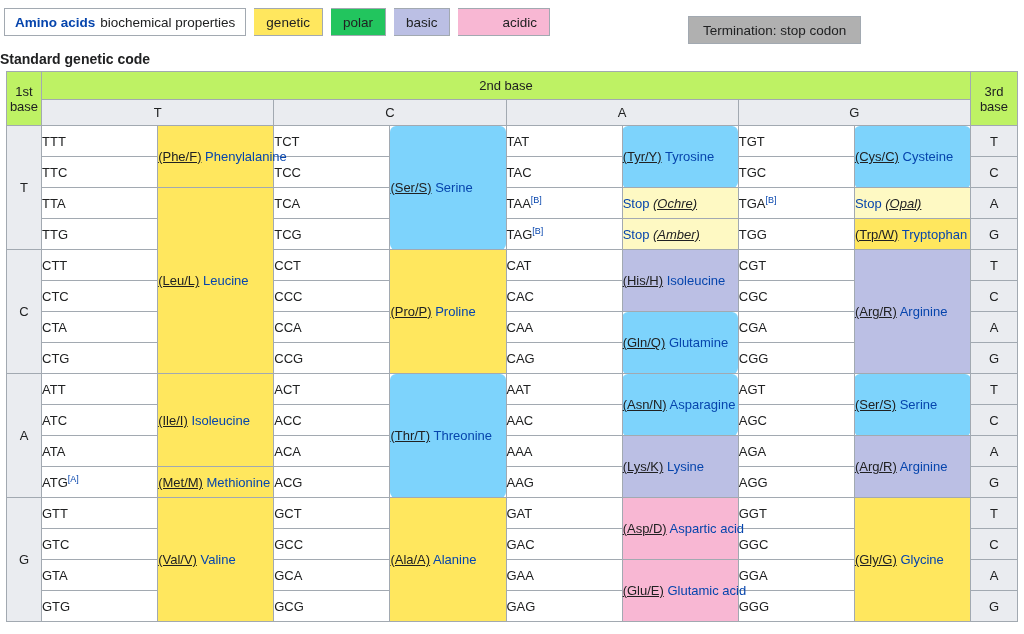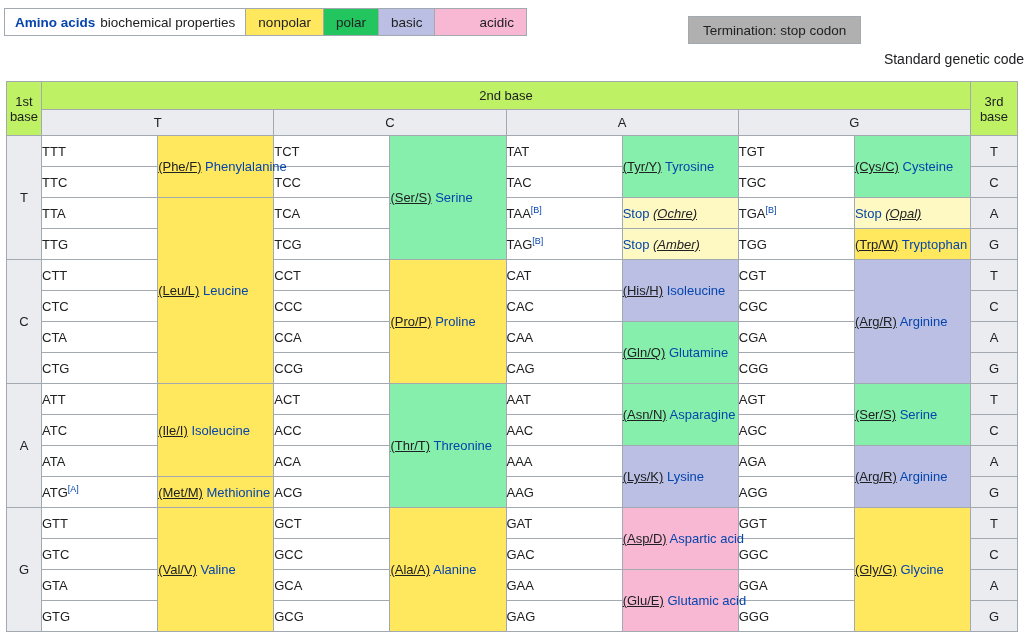--- a/index.html
+++ b/index.html
@@ -20,20 +20,21 @@
     width: 1024px;
     height: 634px;
   }
 
   
   .legend-row {
     display: flex;
     align-items: stretch;
     margin: 8px 0 14px 4px;
     height: 28px;
+    gap: 8px;
   }
   .legend-main {
     border: 1px solid #a2a9b1;
     display: flex;
     align-items: center;
     padding: 0 10px;
     background: #ffffff;
     font-size: 13.5px;
     white-space: nowrap;
   }
@@ -67,25 +68,25 @@
     background: #b0b0b0;
     display: flex;
     align-items: center;
     padding: 0 14px;
     font-size: 13.5px;
     white-space: nowrap;
   }
 
   
   .table-title {
-    text-align: right;
-    font-weight: normal;
+    text-align: left;
+    font-weight: bold;
     font-size: 14px;
     margin-top: 15px;
-    margin-bottom: 14px;
+    margin-bottom: 4px;
   }
 
   
   table.gc {
     border-collapse: collapse;
     margin: 0 auto;
     width: 1012px;
     table-layout: fixed;
   }
   table.gc td, table.gc th {
@@ -133,40 +134,40 @@
   }
   .aa .code { color: #202122; text-decoration: underline; }
   .aa .name { color: #0645ad; }
   .aa .stop-name { color: #0645ad; }
   sup.ref {
     color: #0645ad;
     font-size: 9px;
     vertical-align: super;
   }
   .bg-nonpolar { background: #ffe75e; }
-  .bg-polar    { background: #86efac; }
+  .bg-polar    { background: #7dd3fc; border-radius: 6px; }
   .bg-basic    { background: #bbbfe4; }
   .bg-acidic   { background: #f8b7d3; }
   .bg-stop     { background: #fef9c3; }
   .w-2nd-T { width: 180px; }
   .w-2nd-C { width: 172px; }
   .w-2nd-A { width: 172px; }
   .w-2nd-G { width: 172px; }
 </style>
 </head>
 <body>
 
 <div id="page">
 
   <div class="legend-row">
     <div class="legend-main">
       <span class="aa-link">Amino acids</span>
       <span>biochemical properties</span>
     </div>
-    <div class="legend-chip chip-nonpolar">nonpolar</div>
+    <div class="legend-chip chip-nonpolar">genetic</div>
     <div class="legend-chip chip-polar">polar</div>
     <div class="legend-chip chip-basic">basic</div>
     <div class="legend-chip chip-acidic">acidic</div>
   </div>
   <div class="legend-term">Termination: stop codon</div>
 
   <div class="table-title">Standard genetic code</div>
 
   <table class="gc">
     <tbody>

